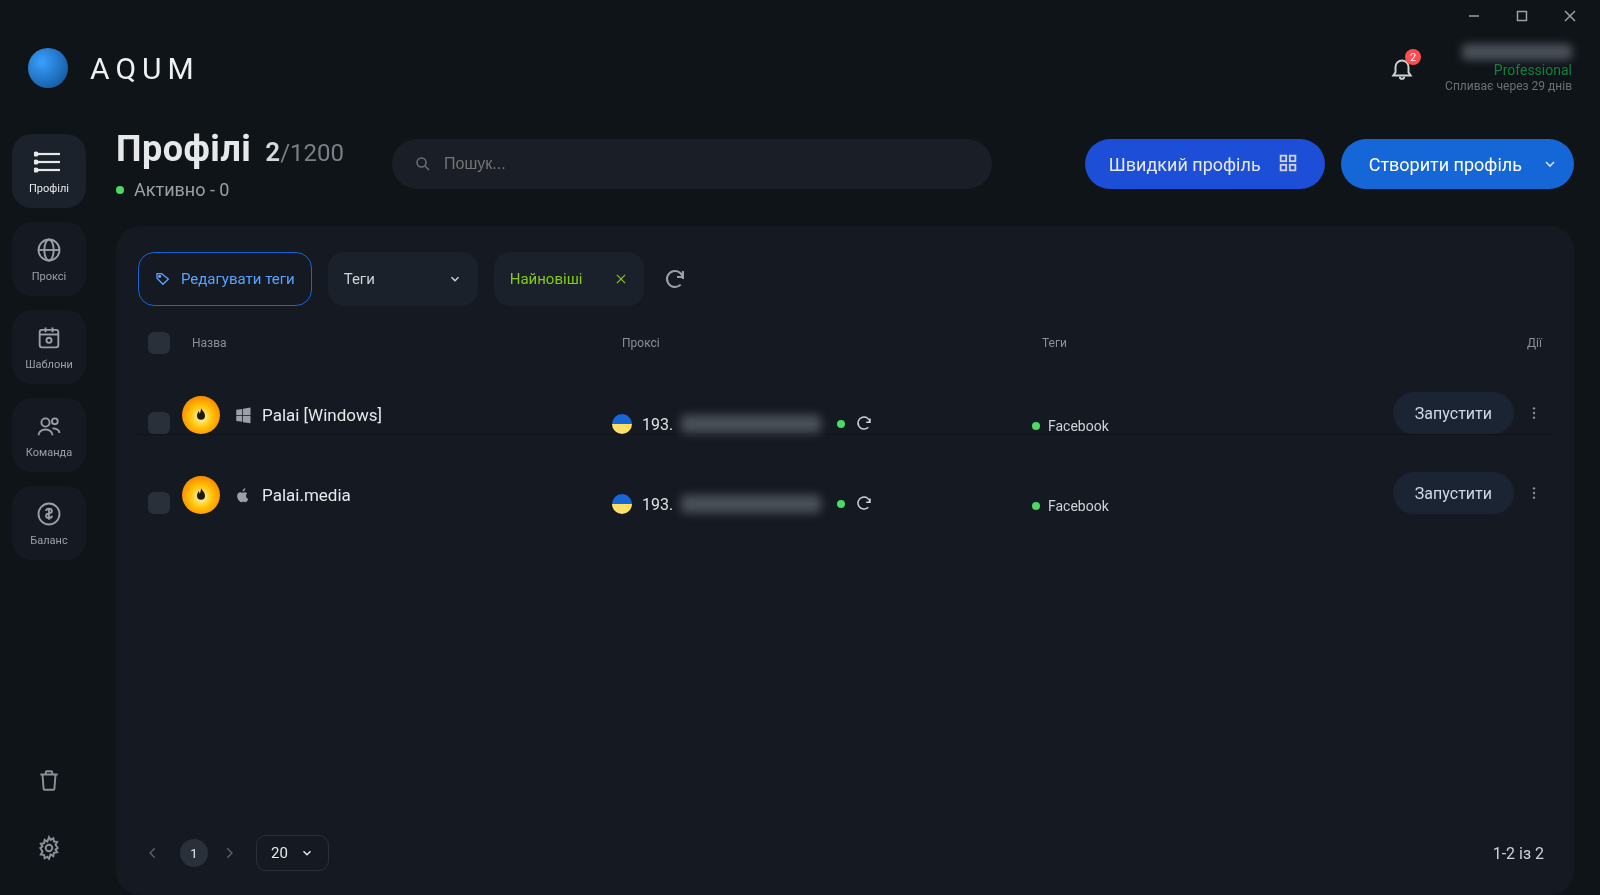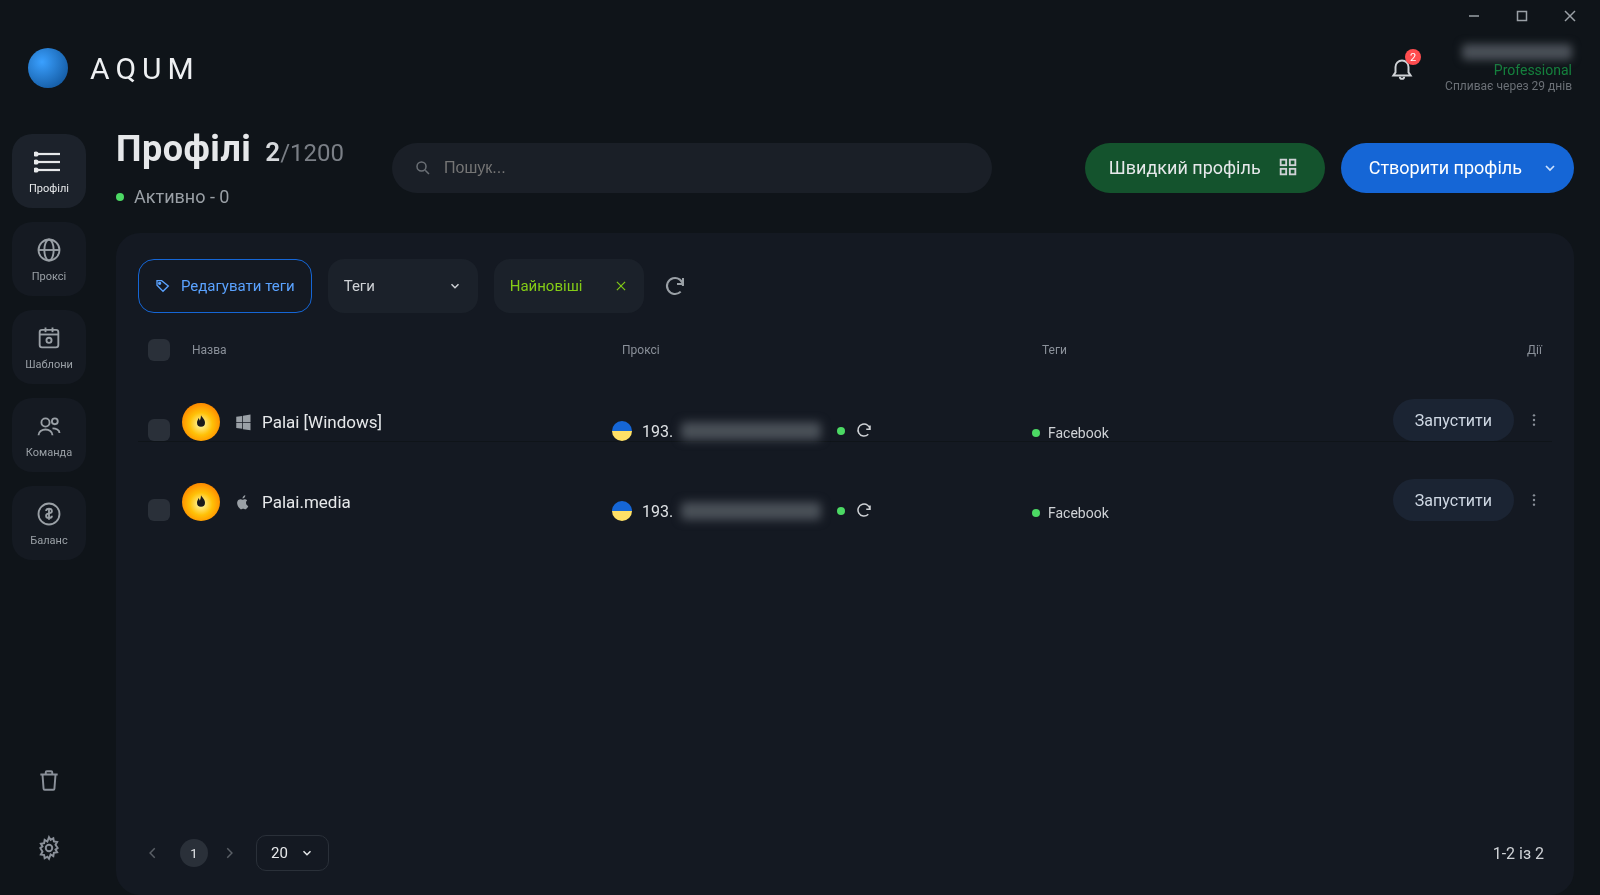--- a/index.html
+++ b/index.html
@@ -61,34 +61,34 @@
 .iconbtn { width: 38px; height: 38px; display:flex;align-items:center;justify-content:center; color:#8a9099; cursor:pointer; }
 
 .main { flex: 1; padding: 24px 26px 0 18px; display:flex; flex-direction:column; }
 .topline { display: flex; align-items: center; }
 .title-block { }
 .title-row { display: flex; align-items: baseline; gap: 14px; }
 .page-title { font-size: 36px; font-weight: 700; letter-spacing: .5px; }
 .count-cur { font-size: 26px; font-weight: 600; color: #d6d9dc; }
 .count-sep { font-size: 24px; color: #7a7f86; }
 .count-max { font-size: 24px; color: #7a7f86; }
-.active-line { display:flex; align-items:center; gap:10px; margin-top:16px;}
+.active-line { display:flex; align-items:center; gap:10px; margin-top:9px;}
 .dot-green { width:8px;height:8px;border-radius:50%;background:#4cd964; }
 .active-text { color:#9aa0a6; font-size:18px; }
 .searchbox {
   margin-left: 48px; flex:1; max-width: 600px;
   height: 50px; background:#1a1f27; border-radius: 25px;
   display:flex; align-items:center; padding:0 22px; gap:12px; color:#6b7076;
 }
 .searchbox input {
   background:transparent; border:none; outline:none; color:#e6e8ea; font-size:16px; flex:1;
 }
 .topline-right { margin-left:auto; display:flex; align-items:center; gap:16px; }
 .quickbtn {
-  height:50px; padding:0 24px; background:#14532d; border-radius:25px;
+  height:50px; padding:0 24px; background:#1d4ed8; border-radius:25px;
   display:flex; align-items:center; gap:16px; color:#e6e8ea; font-size:18px; cursor:pointer;
 }
 .grid-toggle { width:24px;height:24px; color:#cfd2d6;}
 .createbtn {
   height:50px; padding:0 16px 0 28px; background:#1566d6; border-radius:25px;
   display:flex; align-items:center; gap:20px; color:#fff; font-size:18px; cursor:pointer;
 }
 .createbtn .chev { color:#cde2ff; }
 
 .panel {

